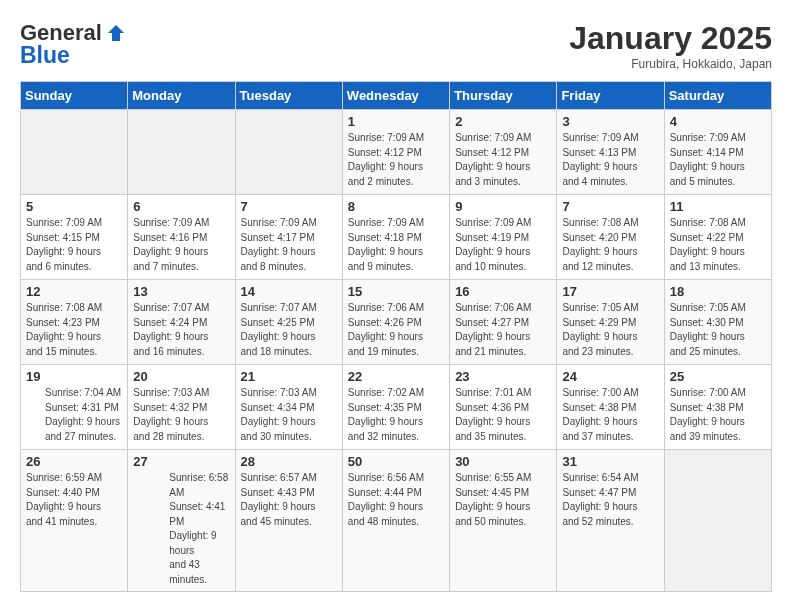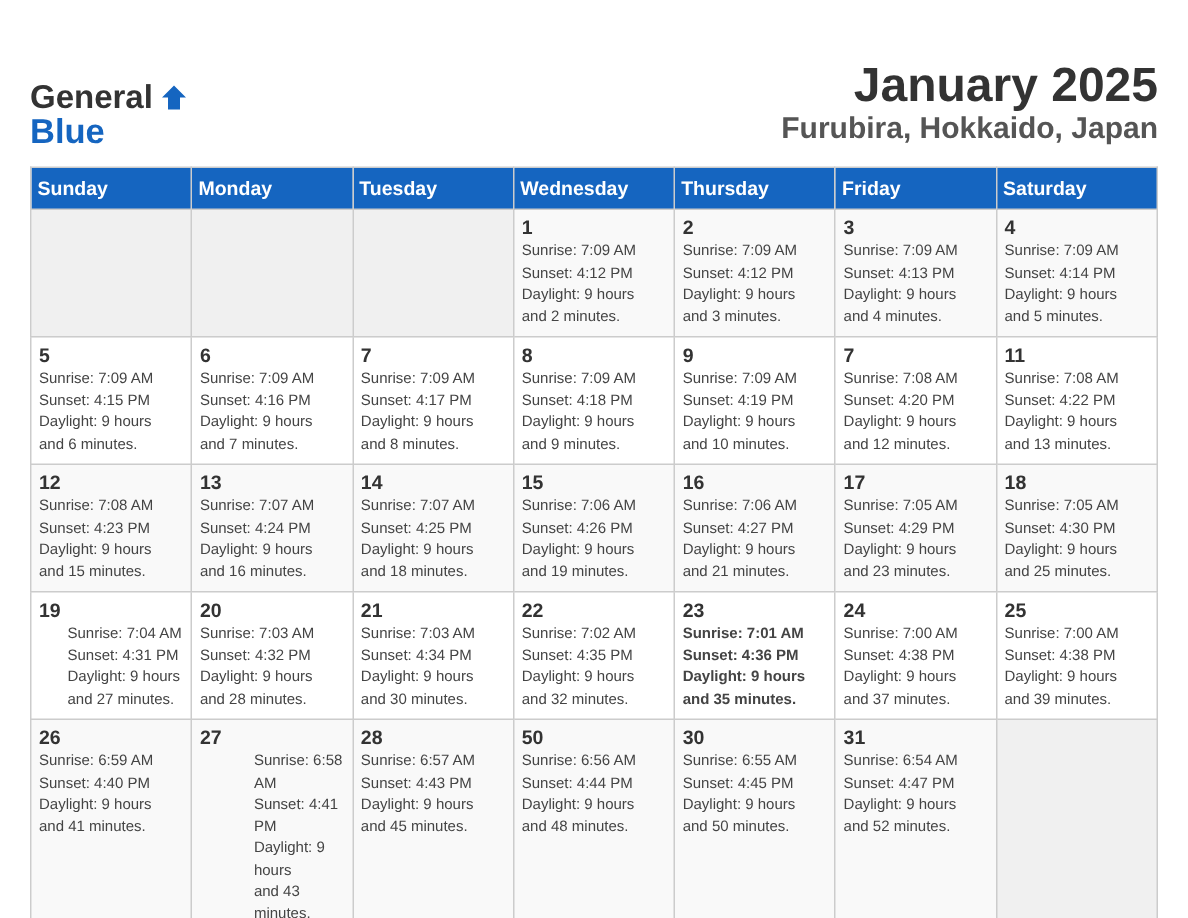--- a/index.html
+++ b/index.html
@@ -21,26 +21,24 @@
       flex-direction: column;
       align-items: flex-start;
     }
     .title-block {
       text-align: right;
     }
     .calendar-title {
       font-size: 32px;
       font-weight: bold;
       color: #333;
-      margin-top: 18px;
     }
     .calendar-subtitle {
-      font-size: 20px;
+      font-size: 12px;
       color: #555;
-      font-weight: bold;
     }
     table {
       width: 100%;
       border-collapse: collapse;
       table-layout: fixed;
       border-radius: 27px;
     }
     thead tr th {
       background: #1565c0;
       color: #fff;
@@ -78,21 +76,21 @@
     }
     .empty-cell {
       background: #f0f0f0 !important;
     }
   </style>
 </head>
 <body>
 
 <div class="header">
   <div class="logo">
-    <div style="display:flex;align-items:center;gap:4px;margin-top:32px;">
+    <div style="display:flex;align-items:center;gap:4px;">
       <span style="font-size:22px;font-weight:bold;color:#333;">General</span>
       <svg width="20" height="20" viewBox="0 0 20 20">
         <polygon points="10,2 18,10 14,10 14,18 6,18 6,10 2,10" fill="#1565c0"></polygon>
       </svg>
     </div>
     <span style="font-size:23px;font-weight:bold;color:#1565c0;margin-top:-4px;">Blue</span>
   </div>
   <div class="title-block">
     <div class="calendar-title">January 2025</div>
     <div class="calendar-subtitle">Furubira, Hokkaido, Japan</div>
@@ -271,21 +269,21 @@
         </td>
         <td>
           <span class="day-number">22</span>
           <div class="day-info" style="white-space: pre-line;">Sunrise: 7:02 AM
 Sunset: 4:35 PM
 Daylight: 9 hours
 and 32 minutes.</div>
         </td>
         <td>
           <span class="day-number">23</span>
-          <div class="day-info" style="white-space: pre-line; font-weight: bold;">Sunrise: 7:01 AM
+          <div class="day-info" style="white-space: pre-line;">Sunrise: 7:01 AM
 Sunset: 4:36 PM
 Daylight: 9 hours
 and 35 minutes.</div>
         </td>
         <td>
           <span class="day-number">24</span>
           <div class="day-info" style="white-space: pre-line;">Sunrise: 7:00 AM
 Sunset: 4:38 PM
 Daylight: 9 hours
 and 37 minutes.</div>

